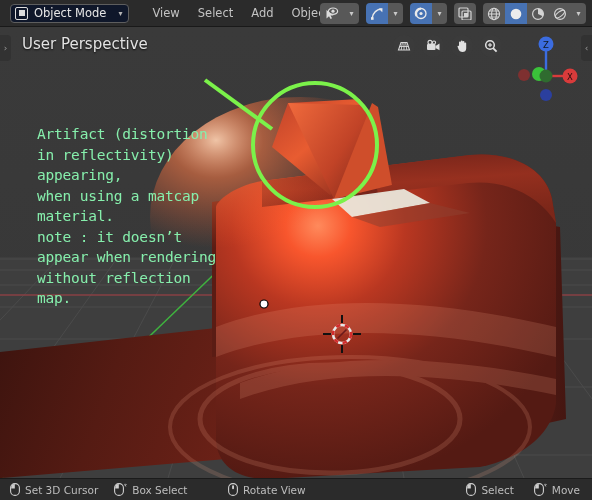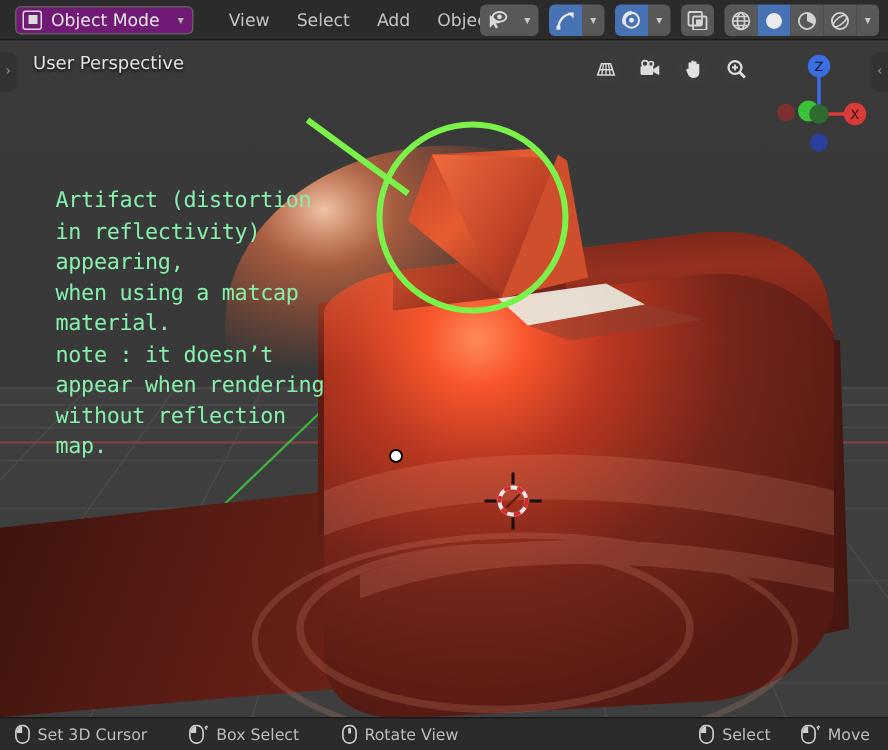--- a/index.html
+++ b/index.html
@@ -13,21 +13,21 @@
   
   .topbar{
     position:absolute; left:0; top:0; width:592px; height:27px;
     background:#2b2b2b;
     display:flex; align-items:center;
     border-bottom:1px solid #191919;
   }
   .mode-select{
     display:flex; align-items:center; gap:6px;
     height:19px; margin-left:10px; padding:0 6px 0 4px;
-    background:#701a75; border-radius:4px;
+    background:#0f172a; border-radius:4px;
     color:#e6e6e6; font-size:11.5px;
     border:1px solid #5e5e5e;
     cursor:pointer;
   }
   .mode-select .chev{ font-size:8px; color:#b5b5b5; margin-left:6px; }
   .icon-objmode{
     width:13px; height:13px; position:relative; flex:0 0 auto;
   }
   .icon-objmode::before{
     content:""; position:absolute; inset:0;
@@ -62,21 +62,21 @@
 
   
   .viewport{
     position:absolute; left:0; top:27px; width:592px; height:451px;
     overflow:hidden;
     background:#393939;
   }
   .grid-svg{ position:absolute; left:0; top:0; width:592px; height:451px; }
 
   .label-2d{
-    position:absolute; color:#e2e2e2; font-size:12px;
+    position:absolute; color:#e2e2e2; font-size:15px;
     font-family:"DejaVu Sans", sans-serif;
     text-shadow:0 1px 2px rgba(0,0,0,.8);
     pointer-events:none;
   }
   .lbl1{ left:22px; top:8px; }
   .lbl2{ left:22px; top:25px; }
 
   .side-chev{
     position:absolute; width:11px; height:26px;
     background:#323232; color:#9a9a9a; font-size:9px;
@@ -114,21 +114,21 @@
   .anno-svg{ position:absolute; left:0; top:0; width:592px; height:451px; pointer-events:none; }
 
   
   .statusbar{
     position:absolute; left:0; bottom:0; width:592px; height:22px;
     background:#2b2b2b; border-top:1px solid #1b1b1b;
     display:flex; align-items:center;
   }
   .st-item{ display:flex; align-items:center; gap:5px; cursor:default; }
   .st-item .txt{ color:#bdbdbd; font-size:10.5px; }
-  .st-left{ position:absolute; left:10px; display:flex; align-items:center; gap:28px; }
+  .st-left{ position:absolute; left:10px; display:flex; align-items:center; gap:16px; }
   .st-mid{ position:absolute; left:228px; display:flex; align-items:center; }
   .st-right{ position:absolute; right:12px; display:flex; align-items:center; gap:20px; }
 </style>
 </head>
 <body>
 
 <div id="app">
 
   <div class="topbar">
 

